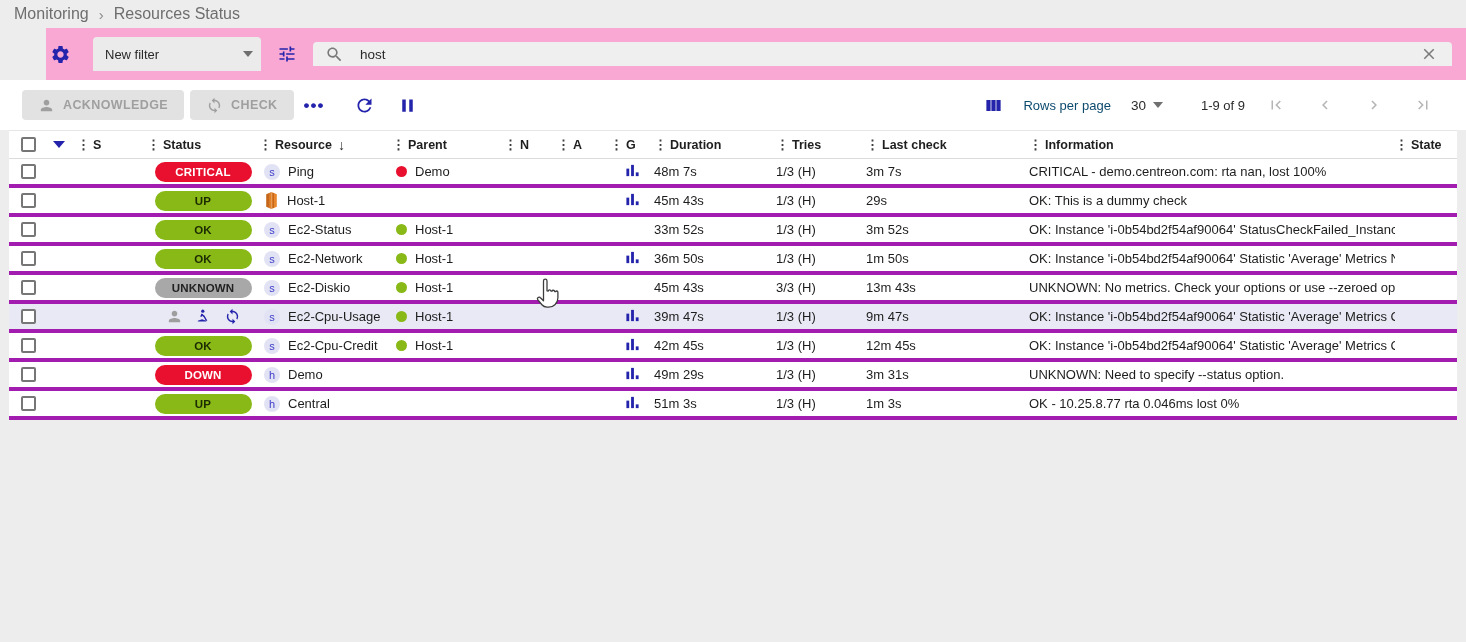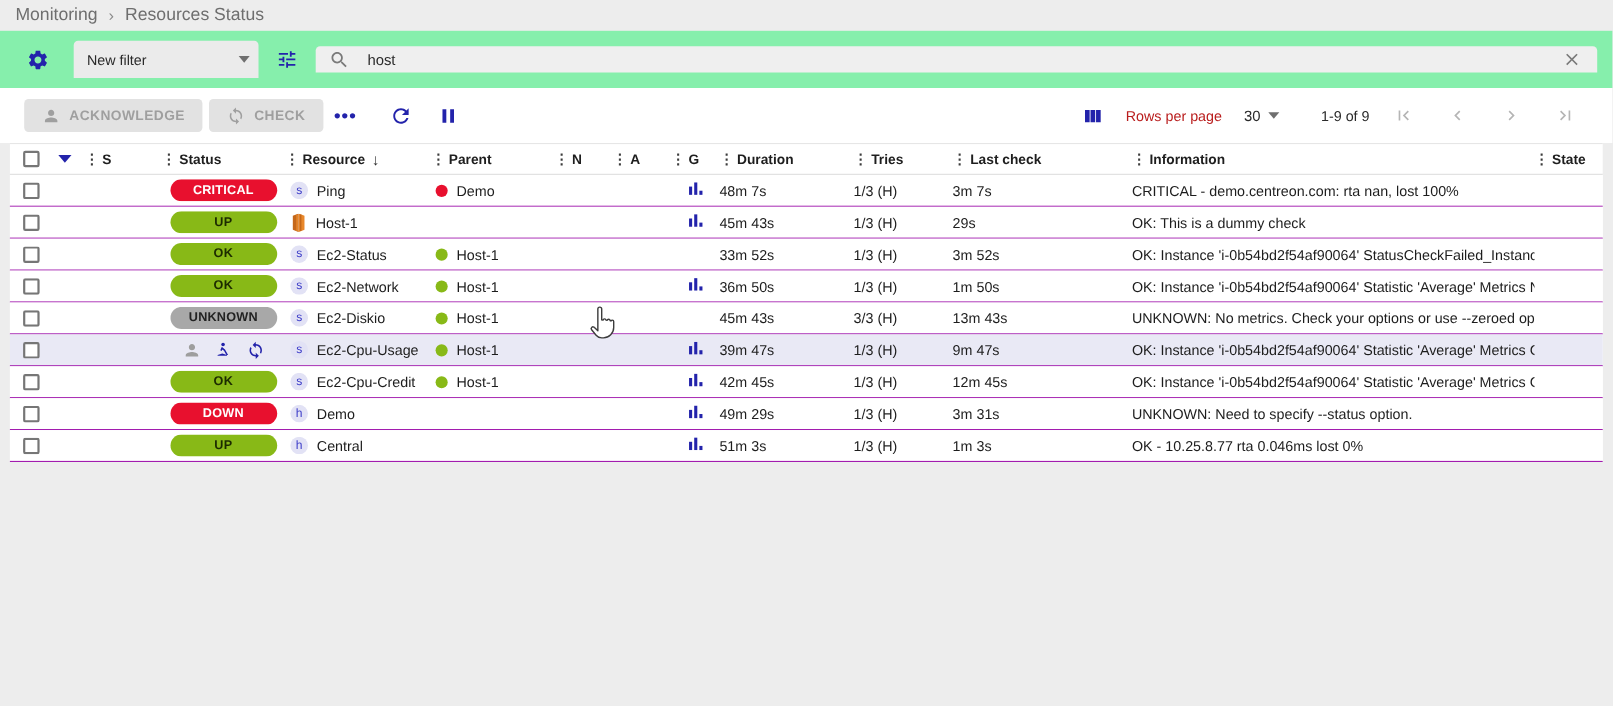--- a/index.html
+++ b/index.html
@@ -5,21 +5,21 @@
   * { margin:0; padding:0; box-sizing:border-box; }
   html,body { width:1466px; height:642px; overflow:hidden; }
   body { font-family:"Liberation Sans", sans-serif; background:#ededed; position:relative; }
 
   
   .breadcrumb-bar { height:28px; background:#ededed; display:flex; align-items:center; padding-left:14px; gap:10px; }
   .crumb { font-size:16px; color:#6e6e6e; }
   .crumb-sep { color:#8a8a8a; font-size:15px; line-height:1; }
 
   
-  .filter-bar { height:52px; background:#86efac; display:flex; align-items:center; padding:0 14px 0 20px; }
+  .filter-bar { height:52px; background:#f9a8d4; display:flex; align-items:center; padding:0 14px 0 0;margin-left:46px; }
   .icon-btn { background:none; border:none; cursor:pointer; display:flex; align-items:center; justify-content:center; padding:4px; }
   .gear svg { width:21px; height:21px; fill:var(--primary); }
   .tune svg { width:20px; height:20px; fill:var(--primary); }
   .filter-select { width:168px; height:34px; background:#ebebeb; border:none; border-radius:4px 4px 0 0;
     display:flex; align-items:center; justify-content:space-between; padding:0 8px 0 12px; margin-left:18px; cursor:pointer; }
   .filter-select .val { font-size:13px; color:#2a2a2a; }
   .dd-arrow { width:0; height:0; border-left:5px solid transparent; border-right:5px solid transparent; border-top:6px solid #6f6f6f; }
   .tune { margin-left:12px; }
   .search-box { flex:1; height:24px; background:#efefef; border-radius:4px 4px 0 0; margin-left:12px;
     display:flex; align-items:center; padding:0 10px 0 12px; }
@@ -33,21 +33,21 @@
   .action-btn { height:30px; background:#e2e2e2; color:#9f9f9f; border:none; border-radius:4px;
     font-family:"Liberation Sans", sans-serif; font-size:12.5px; font-weight:700; letter-spacing:.4px;
     display:flex; align-items:center; gap:8px; padding:0 16px; margin-right:6px; cursor:default; }
   .action-btn svg { width:17px; height:17px; fill:#9f9f9f; }
   .more-btn { border:none; background:none; color:var(--primary); font-size:17px; font-weight:700; letter-spacing:1px;
     margin:0 10px 0 4px; cursor:pointer; line-height:1; }
   .refresh-btn svg, .pause-btn svg { width:21px; height:21px; fill:var(--primary); }
   .refresh-btn { margin-left:16px; } .pause-btn { margin-left:14px; }
   .toolbar-right { margin-left:auto; display:flex; align-items:center; }
   .columns-btn svg { width:19px; height:19px; fill:var(--primary); }
-  .rpp-label { font-size:13px; color:#b91c1c; margin-left:16px; }
+  .rpp-label { font-size:13px; color:#0c4a6e; margin-left:16px; }
   .rpp-select { display:flex; align-items:center; gap:7px; margin-left:20px; cursor:pointer; }
   .rpp-select .val { font-size:13.5px; color:#2a2a2a; }
   .range-label { font-size:13px; color:#2a2a2a; margin-left:38px; }
   .pager { display:flex; align-items:center; gap:31px; margin-left:22px; }
   .pager button { border:none; background:none; padding:0; cursor:default; display:flex; }
   .pager svg { width:18px; height:18px; fill:#b5b5b5; }
 
   
   .table-wrap { margin:0 9px; background:#ffffff; border-top:1px solid #e6e6e6; }
   .thead, .trow { display:grid;
@@ -55,21 +55,21 @@
     align-items:center; }
   .thead { height:28px; border-bottom:1px solid #dcdcdc; }
   .hcell { display:flex; align-items:center; font-size:12.5px; font-weight:700; color:#1e1e1e; cursor:pointer; }
   .dots { color:#3c3c3c; font-size:13px; font-weight:700; margin-right:3px; line-height:1; letter-spacing:0; }
   .sort-arrow { font-size:14px; color:#2f2f2f; margin-left:6px; font-weight:400; }
   .hc-check { justify-content:center; }
   .sel-arrow { width:0; height:0; border-left:6px solid transparent; border-right:6px solid transparent;
     border-top:7px solid var(--primary); margin-left:6px; cursor:pointer; }
   .checkbox { width:15px; height:15px; border:2px solid #767676; border-radius:2px; background:#fff; display:inline-block; }
 
-  .trow { height:29px; border-bottom:1px solid #a21caf; background:#fff; cursor:pointer; }
+  .trow { height:29px; border-bottom:4px solid #a21caf; background:#fff; cursor:pointer; }
   .trow.highlighted { background:var(--rowhl); }
   .cell { font-size:13px; color:#1d1d1d; overflow:hidden; white-space:nowrap; }
   .c-check { display:flex; justify-content:center; }
   .c-status { display:flex; justify-content:center; align-items:center; gap:12px; }
   .pill { width:97px; height:20px; border-radius:10px; display:flex; align-items:center; justify-content:center;
     font-size:11.5px; font-weight:700; letter-spacing:.2px; }
   .pill.critical, .pill.down { background:var(--critical); color:#ffffff; }
   .pill.up, .pill.ok { background:var(--success); color:#1c2b00; }
   .pill.unknown { background:var(--unknown); color:#222222; }
   .st-ic { display:flex; } .st-ic svg { width:17px; height:17px; }

